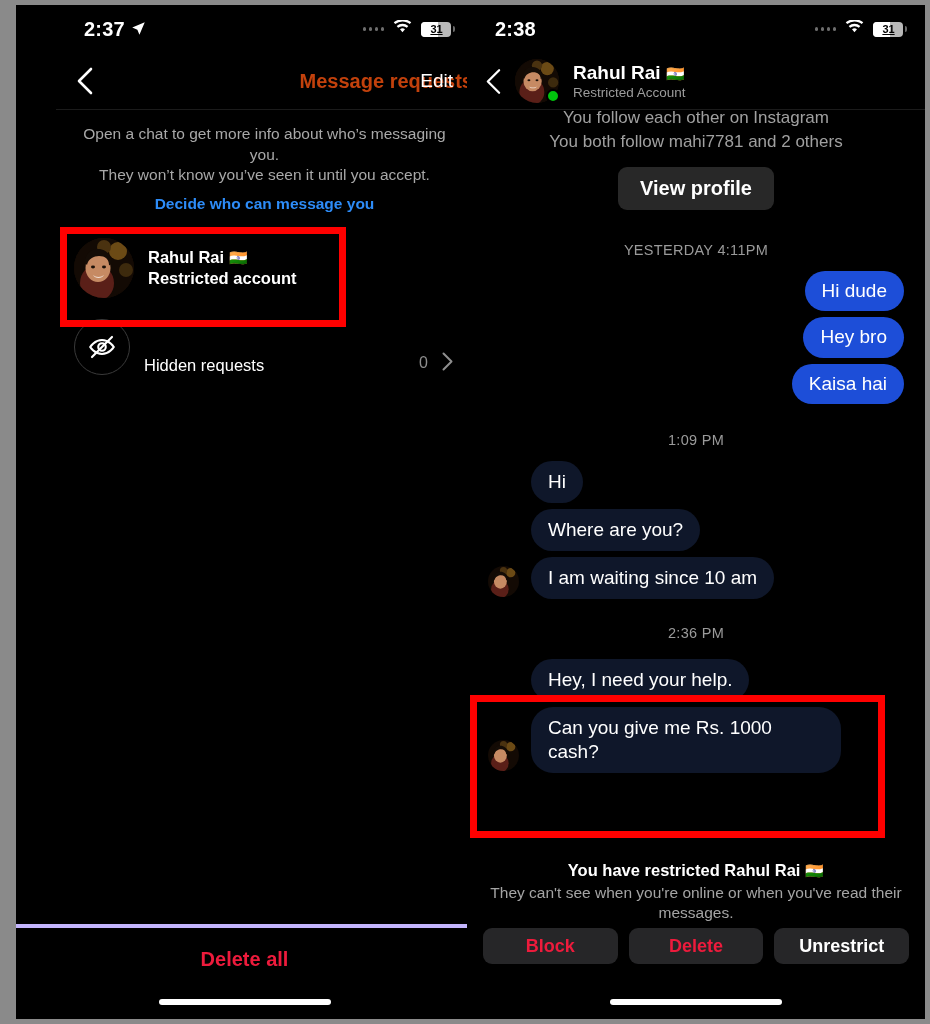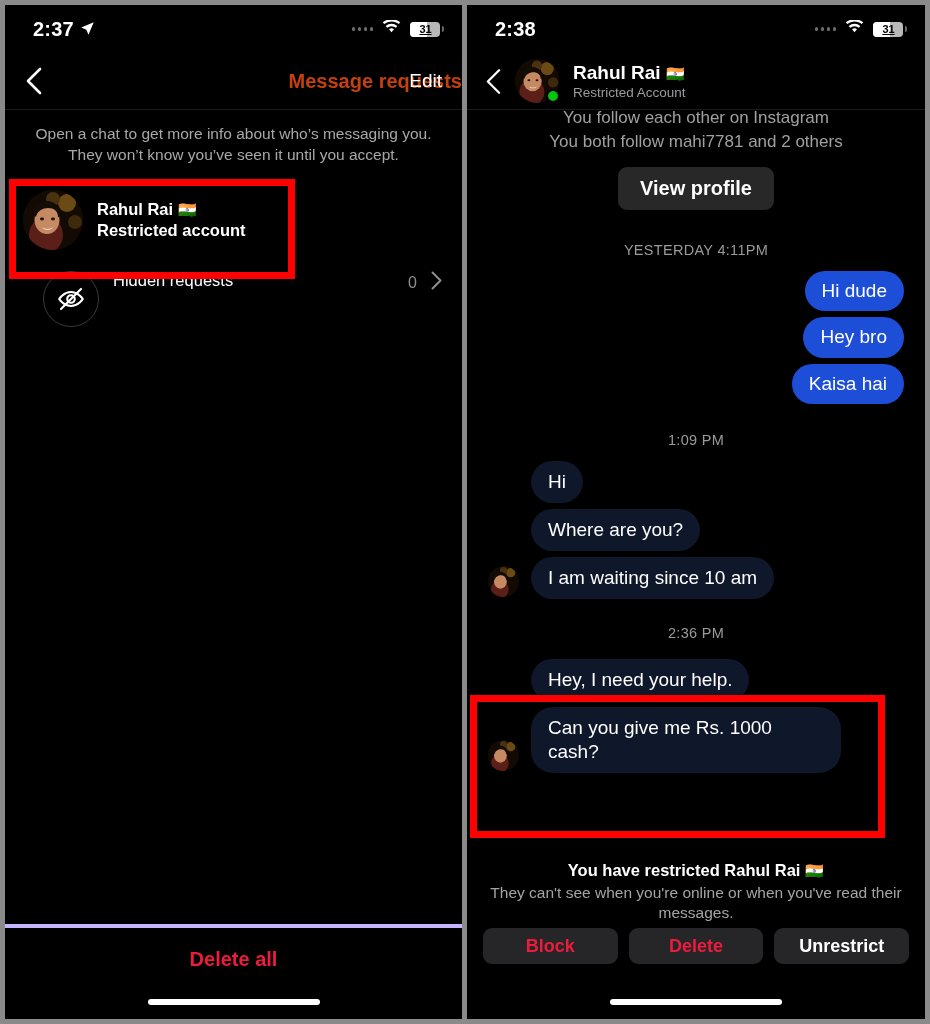--- a/index.html
+++ b/index.html
@@ -13,21 +13,21 @@
     position:absolute; inset:0;
     background:#8a8a8a;
   }
   
   .panel {
     position:absolute;
     top:5px; bottom:5px;
     background:#000;
     overflow:hidden;
   }
-  .panel-left  { left:5px;  width:457px; }
+  .panel-left  { left:16px;  width:457px;padding-left:40px; }
   .panel-right { left:467px; width:458px; }
 
   
   .statusbar {
     position:relative;
     height:48px;
     display:flex; align-items:center;
     padding:0 22px 0 28px;
   }
   .sb-time {
@@ -121,24 +121,23 @@
   }
   .avatar svg { display:block; width:100%; height:100%; }
   .row-text { display:flex; flex-direction:column; gap:2px; min-width:0; }
   .row-name {
     color:#fff; font-size:16.5px; font-weight:bold;
     display:flex; align-items:center; gap:5px;
   }
   .row-sub { color:#fff; font-size:16.5px; font-weight:bold; }
 
   .hidden-row {
-    display:flex; align-items:flex-start;
+    display:flex; align-items:flex-end;
     padding:10px 20px 10px 18px; gap:14px;
     cursor:pointer;
-    margin-left:20px;
   }
   .hidden-icon {
     width:56px; height:56px; border-radius:50%;
     border:1px solid #3a3a3a; flex:none;
     display:flex; align-items:center; justify-content:center;
   }
   .hidden-label { color:#fff; font-size:16.5px; }
   .hidden-right {
     margin-left:auto; display:flex; align-items:center; gap:14px;
     color:#8e8e8e; font-size:16px;
@@ -311,20 +310,21 @@
             <path d="M15 2L3 14l12 12" stroke="#fff" stroke-width="2.6" fill="none" stroke-linecap="round" stroke-linejoin="round"></path>
           </svg>
       </span>
       <div class="nav-title">Message requests</div>
       <span class="nav-edit">Edit</span>
     </div>
 
     <div class="info">
       <p>Open a chat to get more info about who’s messaging you.</p>
       <p>They won’t know you’ve seen it until you accept.</p>
+      <a href="#">Decide who can message you</a>
     </div>
 
     <div class="req-wrap">
       <div class="redbox redbox-left"></div>
 
       <div class="row">
         <div class="avatar">
           <svg viewBox="0 0 60 60" preserveAspectRatio="xMidYMid slice">
             <rect width="60" height="60" fill="#130a04"></rect>
             <circle cx="44" cy="13" r="9" fill="#6b4a15"></circle>

